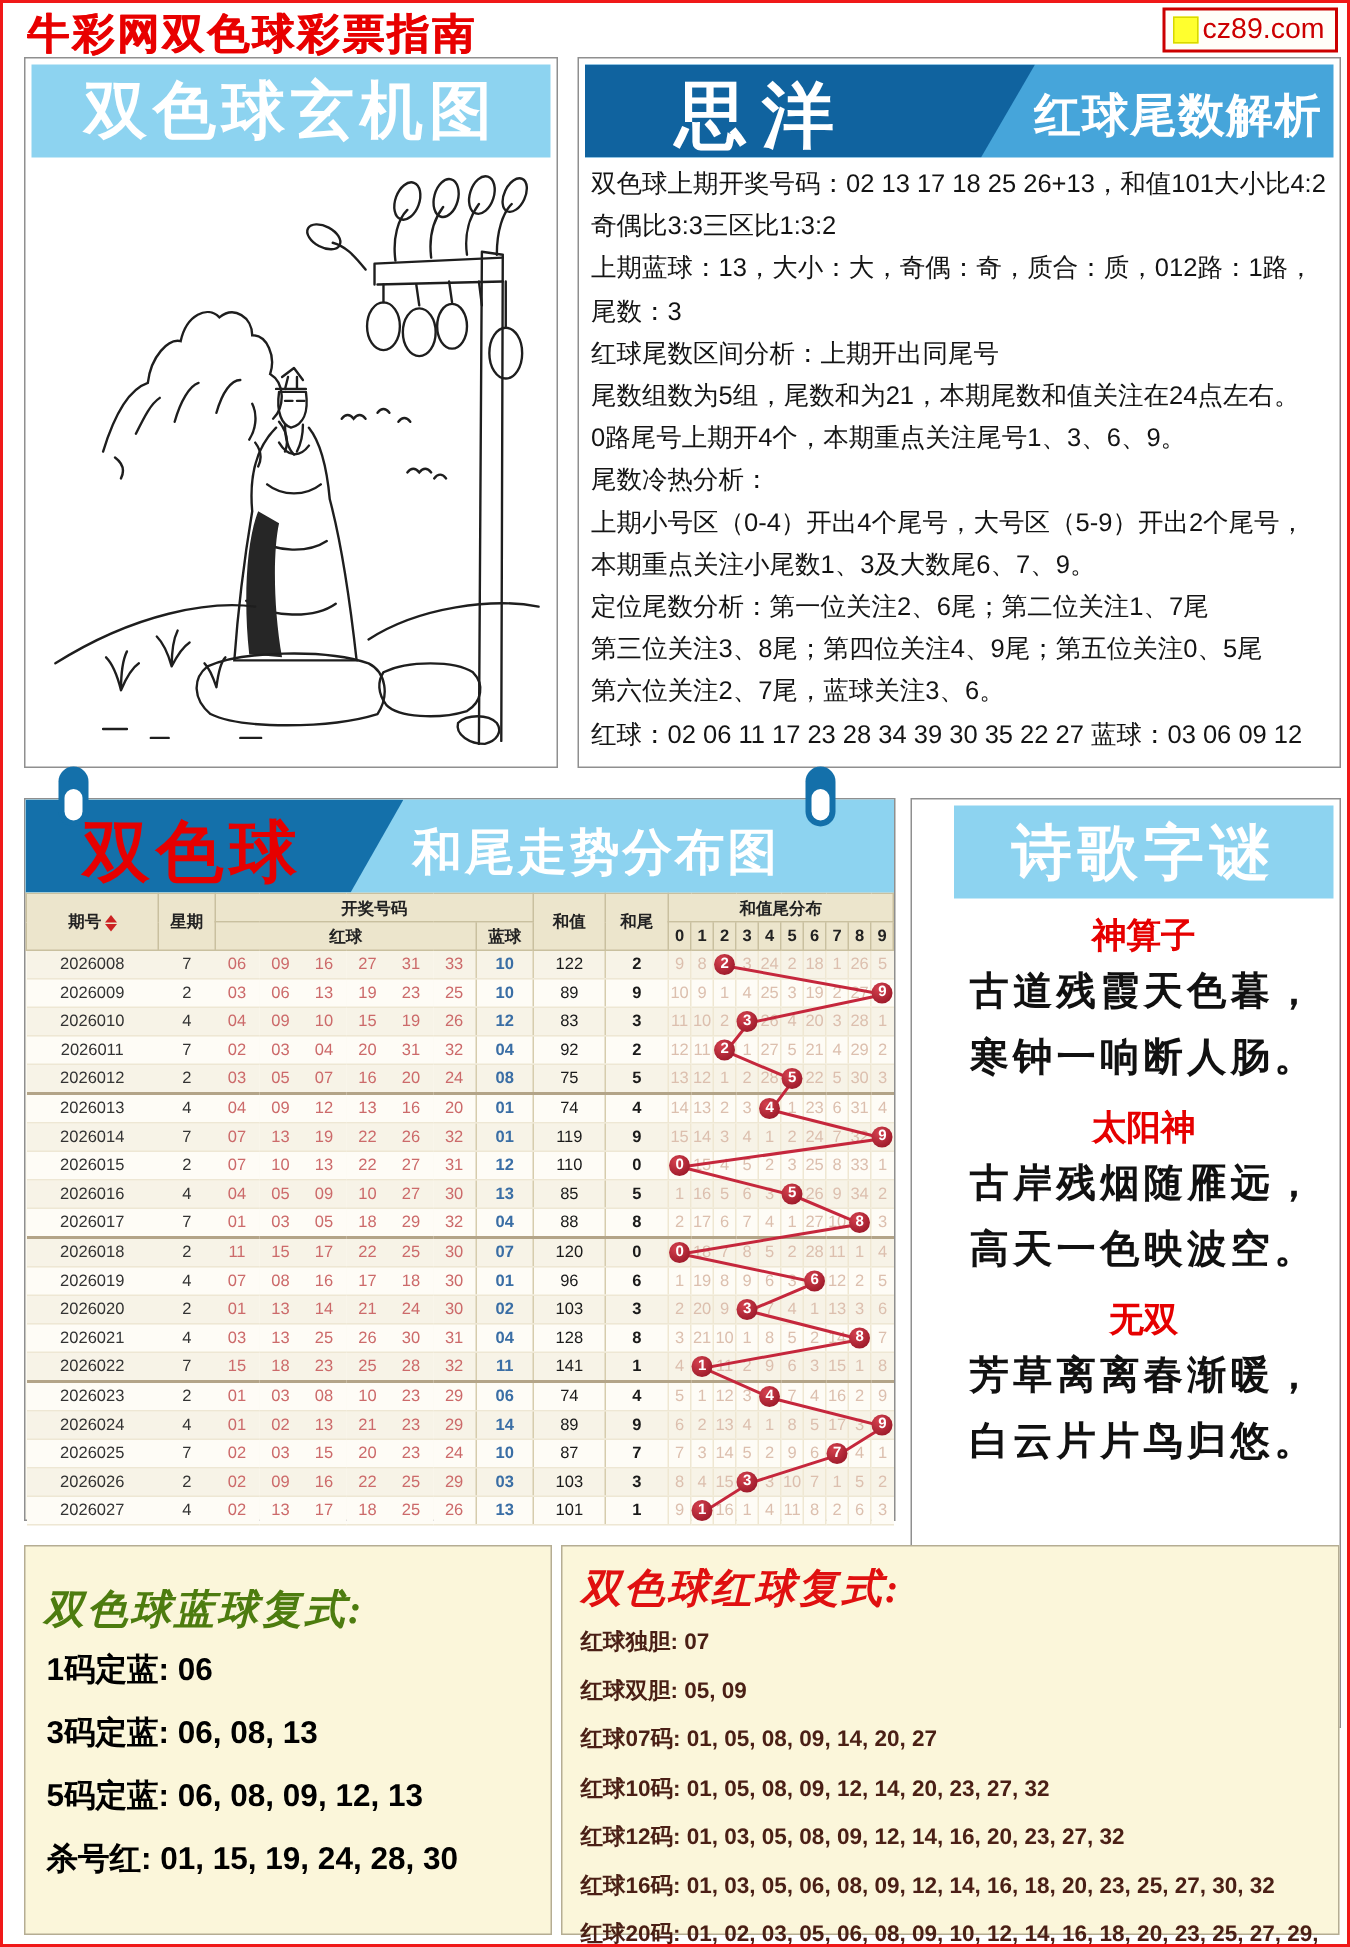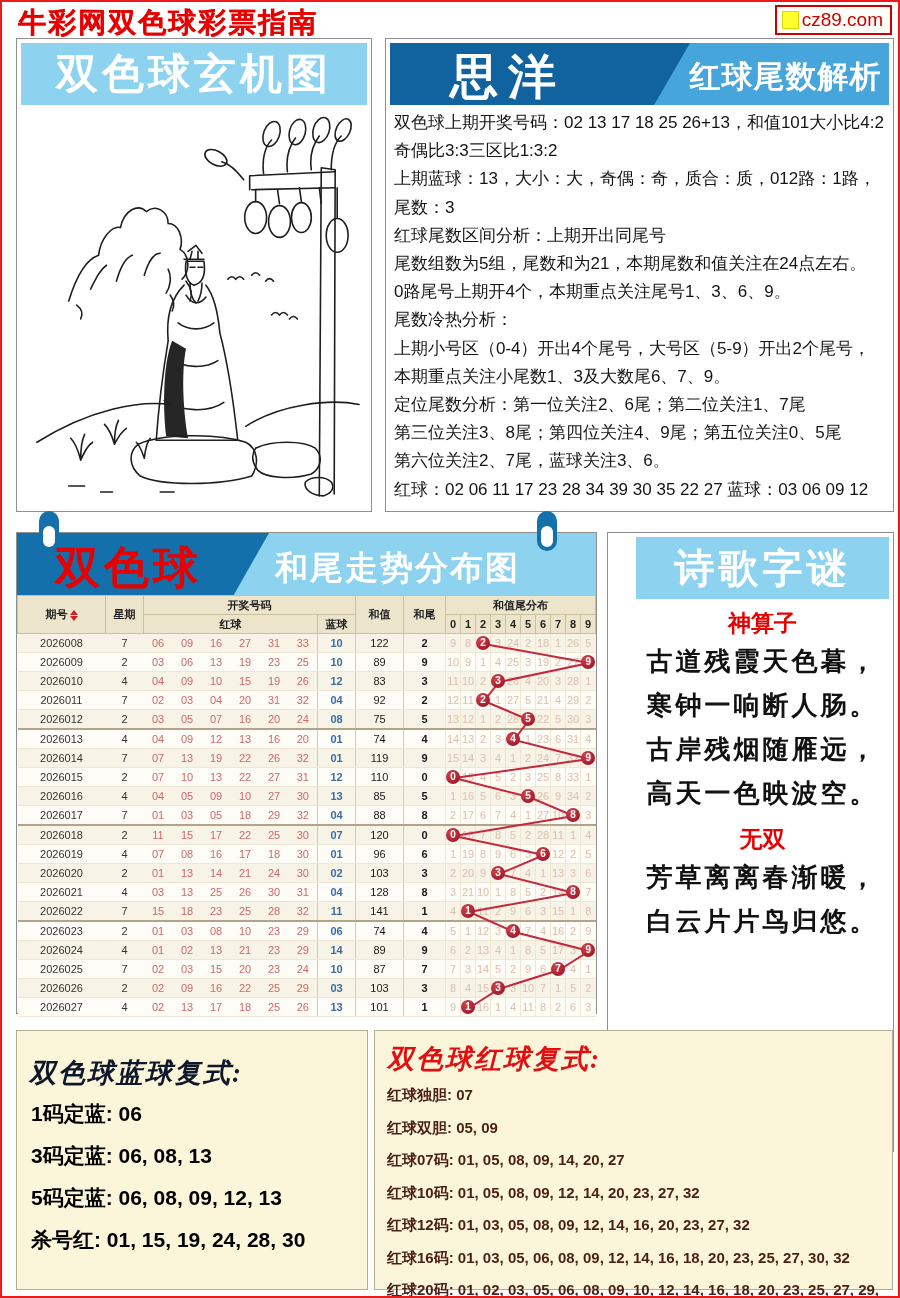--- a/index.html
+++ b/index.html
@@ -66,21 +66,21 @@
   .poem-name{color:#e60000;font-size:23px;font-weight:bold;margin-top:9px;
              font-family:"Liberation Serif",serif;}
   .poem-line{color:#111;font-size:26px;font-weight:bold;line-height:44px;
              font-family:"DejaVu Serif","Liberation Serif",serif;letter-spacing:3px;}
   
   .cream{background:#fbf6da;border:1px solid #b5ad93;}
   .blue-combo{left:14px;top:1028px;width:352px;height:260px;}
   .red-combo{left:372px;top:1028px;width:519px;height:260px;}
   .combo-title{font-family:"Liberation Serif",serif;font-weight:bold;font-style:italic;
                font-size:27px;margin:10px 0 2px 12px;letter-spacing:2px;}
-  .blue-t{color:#0f172a;margin-top:24px;} .red-t{color:#e01010;}
+  .blue-t{color:#4d7c0f;margin-top:24px;} .red-t{color:#e01010;}
   .combo-line-lg{font-size:21px;line-height:42px;color:#000;margin-left:14px;font-weight:600;}
   .combo-line-sm{font-size:15px;line-height:32.5px;color:#4a1f15;margin-left:12px;font-weight:600;}
   svg.sketch{width:100%;height:100%;}
 </style>
 </head>
 <body>
 
 <div class="page">
 
   <div class="top-title">牛彩网双色球彩票指南</div>
@@ -676,20 +676,21 @@
         <polyline points="467.046875,111 572.328125,130 482.046875,149 467.046875,168 512.046875,187 497.046875,207 572.328125,226 437.046875,245 512.046875,264 557.046875,283 437.046875,303 527.046875,322 482.046875,341 557.046875,360 452.046875,379 497.046875,399 572.328125,418 542.046875,437 482.046875,456 452.046875,475" fill="none" stroke="#c5273c" stroke-width="2"></polyline>
       </svg>
   </section>
 
   <section class="panel poem">
     <div class="blue-title">诗歌字谜</div>
     <div class="poem-body" id="poem-body">
         <div class="poem-name">神算子</div>
         <div class="poem-line">古道残霞天色暮，</div>
         <div class="poem-line">寒钟一响断人肠。</div>
+        <div class="poem-name">太阳神</div>
         <div class="poem-line">古岸残烟随雁远，</div>
         <div class="poem-line">高天一色映波空。</div>
         <div class="poem-name">无双</div>
         <div class="poem-line">芳草离离春渐暖，</div>
         <div class="poem-line">白云片片鸟归悠。</div>
       </div>
   </section>
 
   <section class="panel cream blue-combo">
     <div class="combo-title blue-t">双色球蓝球复式:</div>

